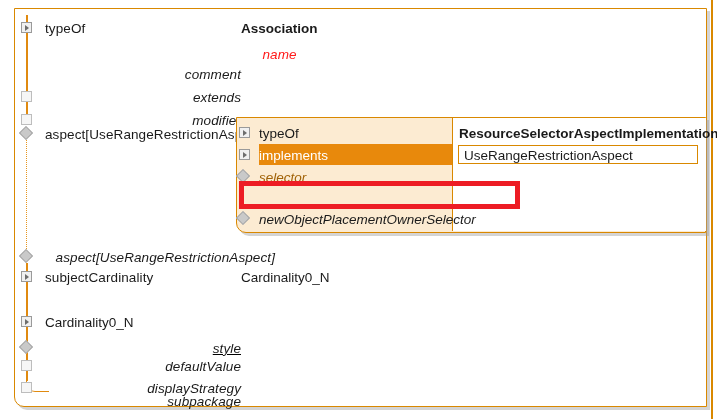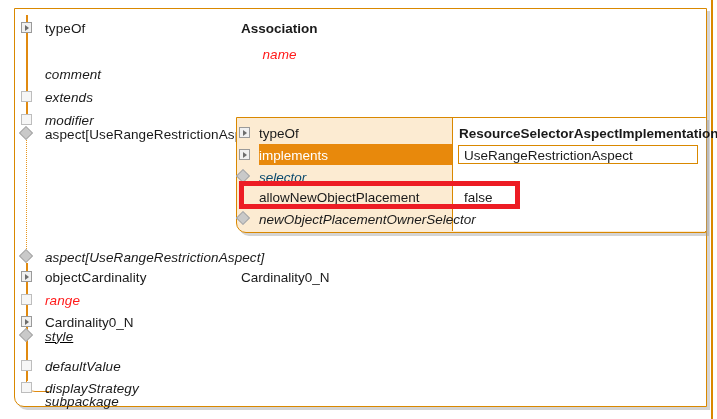--- a/index.html
+++ b/index.html
@@ -27,21 +27,21 @@
     position:absolute;left:0;height:22px;width:100%;
     display:flex;align-items:center;
   }
   .gutter{
     width:30px;min-width:30px;height:22px;position:relative;
   }
   .label{
     width:196px;min-width:196px;
     font-size:13.5px;color:#1a1a1a;letter-spacing:.1px;
   }
-  .label.italic{font-style:italic;}
+  .label.italic{font-style:italic;text-align:right;}
   .label.req{color:#FF1A1A;font-style:italic;}
   .value{
     font-size:13.5px;color:#1a1a1a;white-space:nowrap;
   }
   .value.bold{font-weight:bold;}
 
   
   .ic{position:absolute;left:6px;top:5px;width:11px;height:11px;box-sizing:border-box;}
   .ic-expand{
     border:1px solid #9a9a9a;background:#F0F0F0;
@@ -90,21 +90,21 @@
   .inner-row{
     position:absolute;left:0;height:22px;width:100%;
     display:flex;align-items:center;
   }
   .inner-gutter{width:22px;min-width:22px;height:22px;position:relative;}
   .inner-label{
     width:200px;min-width:200px;font-size:13.5px;color:#1a1a1a;
     position:relative;z-index:3;
   }
   .inner-label.italic{font-style:italic;}
-  .inner-label.req{color:#0c4a6e;font-style:italic;}
+  .inner-label.req{color:#a16207;font-style:italic;}
   .inner-value{font-size:13.5px;color:#1a1a1a;position:relative;z-index:3;white-space:nowrap;}
   .inner-value.bold{font-weight:bold;}
 
   .hl-bar{
     position:absolute;left:22px;top:0;width:193px;height:21px;
     background:#E8890C;z-index:1;
   }
   .hl-text{color:#ffffff;}
 
   .field-box{
@@ -182,40 +182,33 @@
     <span class="gutter">
         <i class="ic ic-diamond"></i>
       </span>
     <span class="label italic" style="width:230px;min-width:230px;">aspect[UseRangeRestrictionAspect]</span>
   </div>
 
   <div class="row" style="top:257px;">
     <span class="gutter">
         <i class="ic ic-expand"></i>
       </span>
-    <span class="label">objectCardinality</span>
+    <span class="label">subjectCardinality</span>
     <span class="value">Cardinality0_N</span>
   </div>
 
-  <div class="row" style="top:280px;">
-    <span class="gutter">
-        <i class="ic ic-empty"></i>
-      </span>
-    <span class="label req">range</span>
-    <span class="value"></span>
-  </div>
 
   <div class="row" style="top:302px;">
     <span class="gutter">
         <i class="ic ic-expand"></i>
       </span>
     <span class="value">Cardinality0_N</span>
   </div>
 
-  <div class="row" style="top:316px;text-decoration:underline;">
+  <div class="row" style="top:328px;text-decoration:underline;">
     <span class="gutter">
         <i class="ic ic-diamond"></i>
       </span>
     <span class="label italic">style</span>
     <span class="value"></span>
   </div>
 
   <div class="row" style="top:346px;">
     <span class="gutter">
         <i class="ic ic-empty"></i>
@@ -262,25 +255,20 @@
   </div>
 
   <div class="inner-row" style="top:48px;">
     <span class="inner-gutter">
         <i class="ic2 ic-diamond" style="left:0;top:4px;"></i>
       </span>
     <span class="inner-label req">selector</span>
     <span class="inner-value"></span>
   </div>
 
-  <div class="inner-row" style="top:68px;">
-    <span class="inner-gutter"></span>
-    <span class="inner-label">allowNewObjectPlacement</span>
-    <span class="inner-value" style="margin-left:5px;">false</span>
-  </div>
 
   <div class="inner-row" style="top:90px;">
     <span class="inner-gutter">
         <i class="ic2 ic-diamond" style="left:0;top:4px;"></i>
       </span>
     <span class="inner-label italic" style="width:240px;min-width:240px;">newObjectPlacementOwnerSelector</span>
   </div>
 </div>
 
 <div class="red-box"></div>

